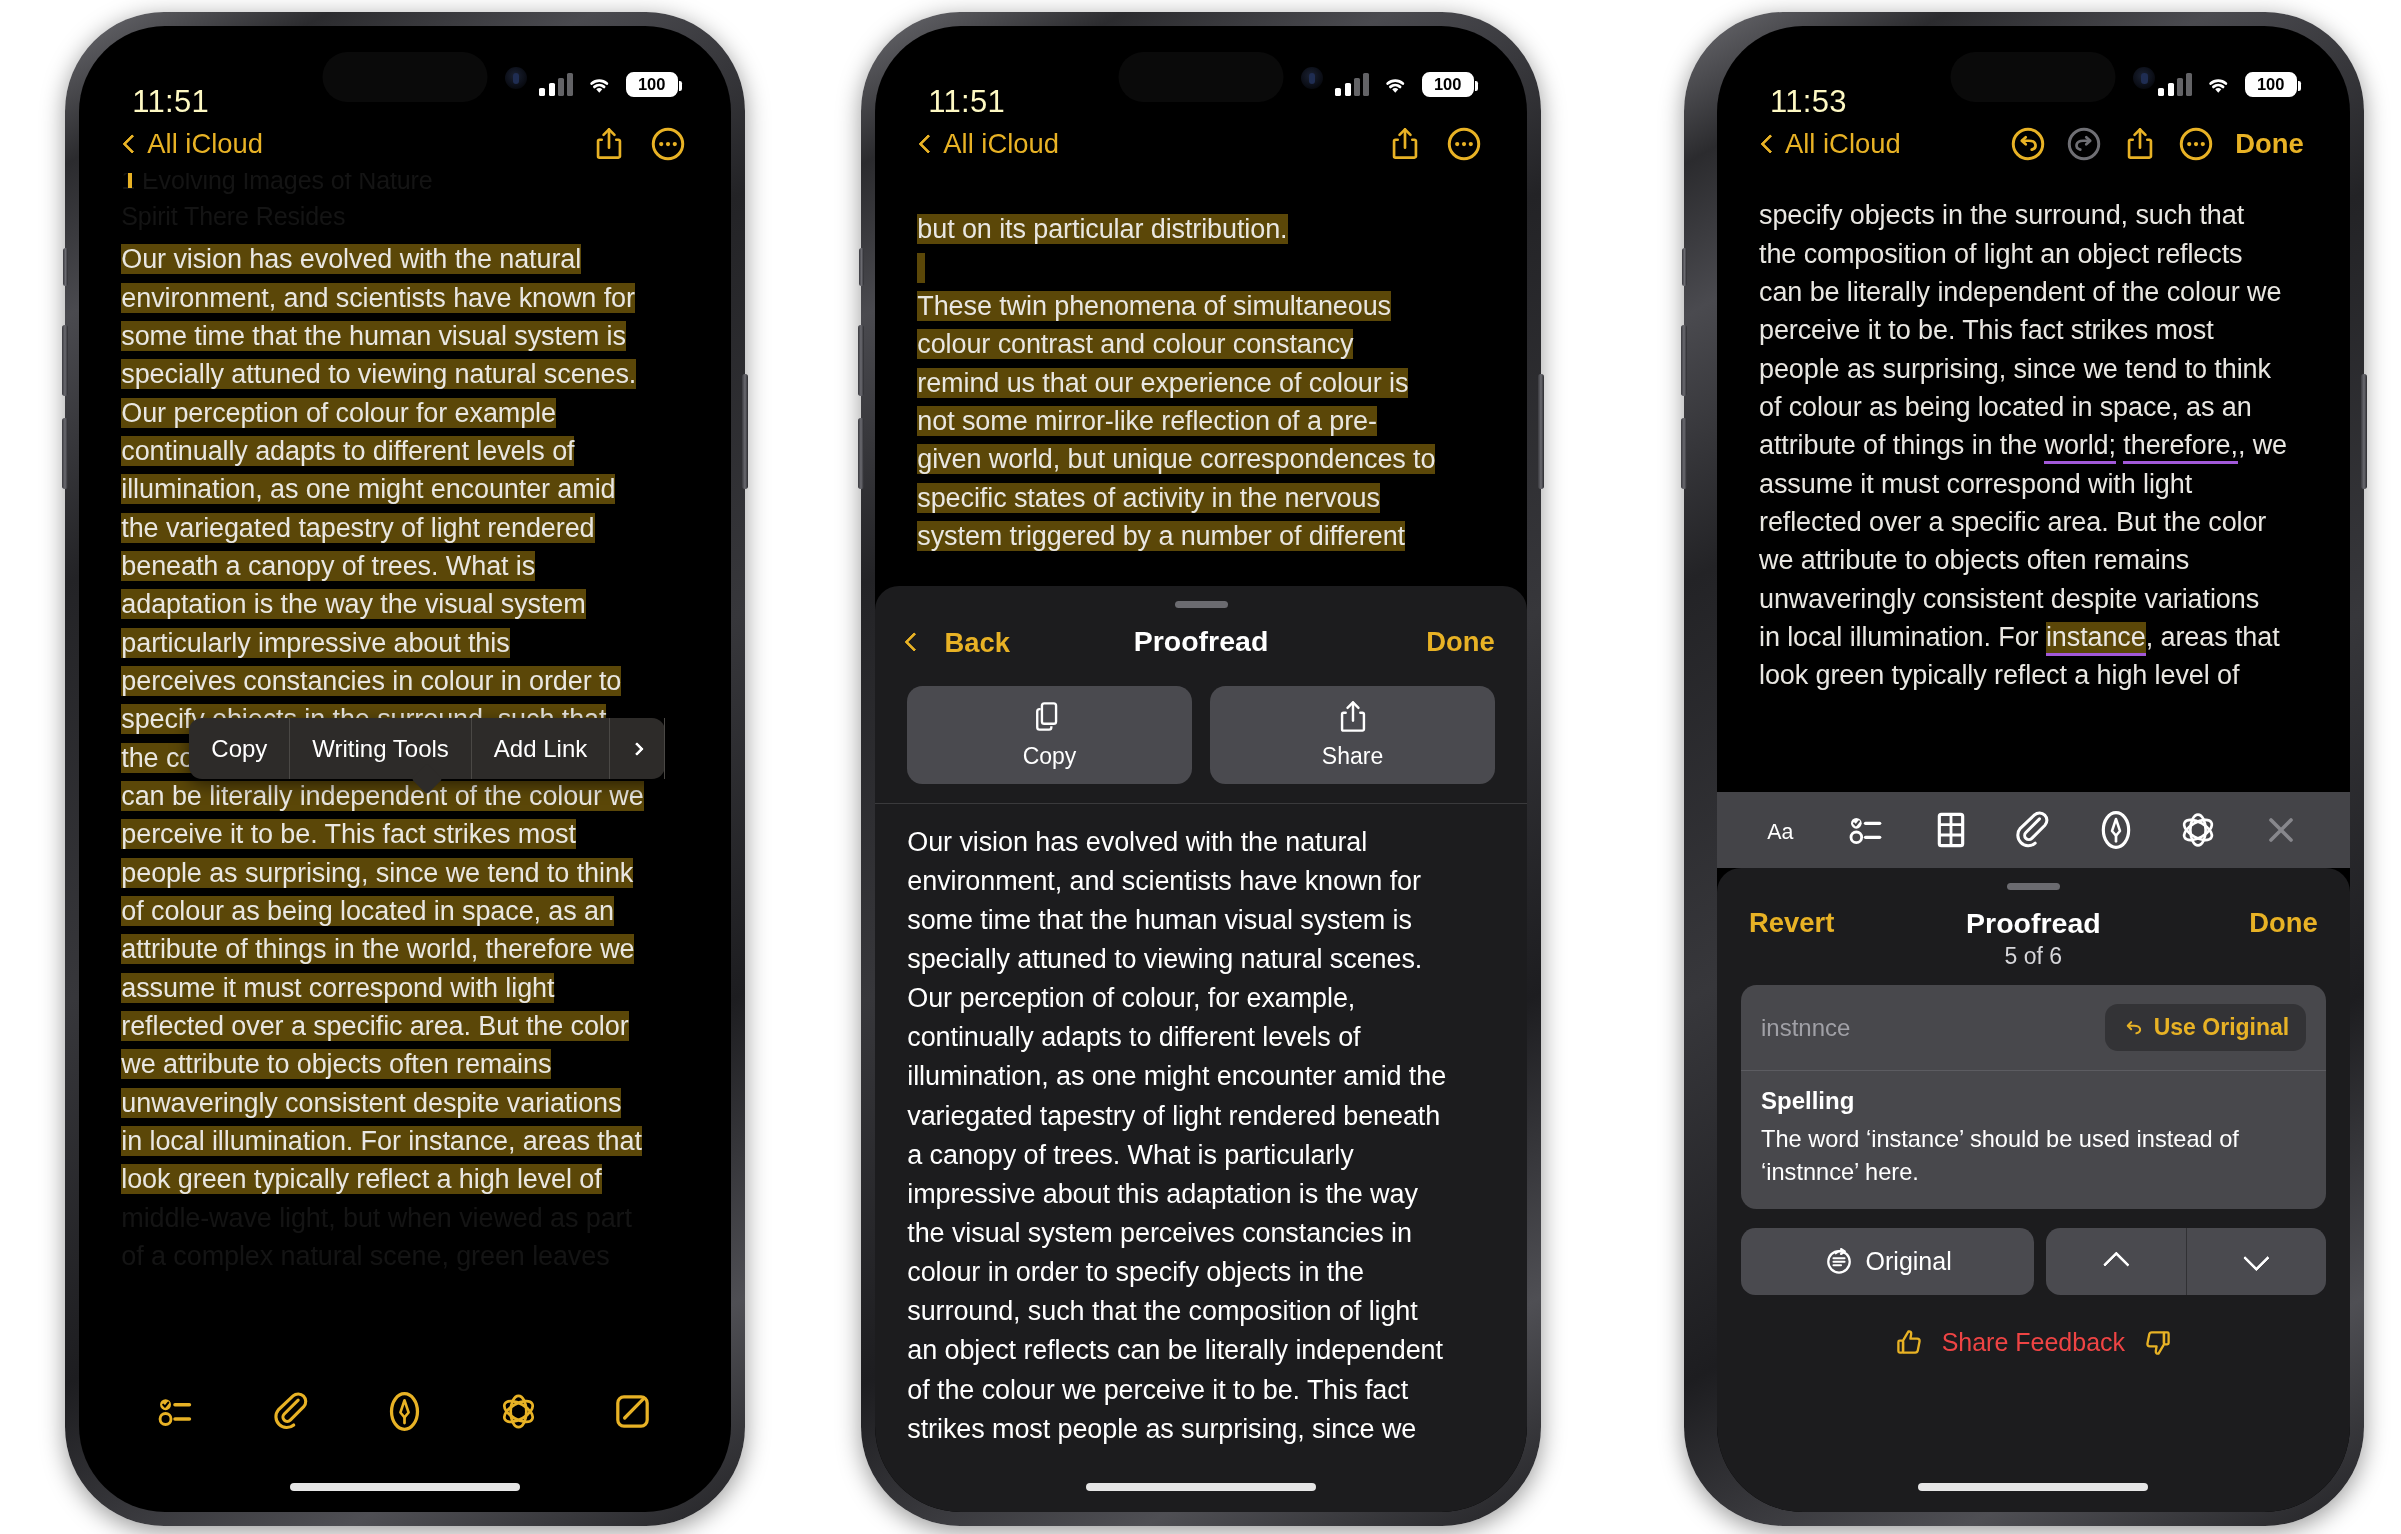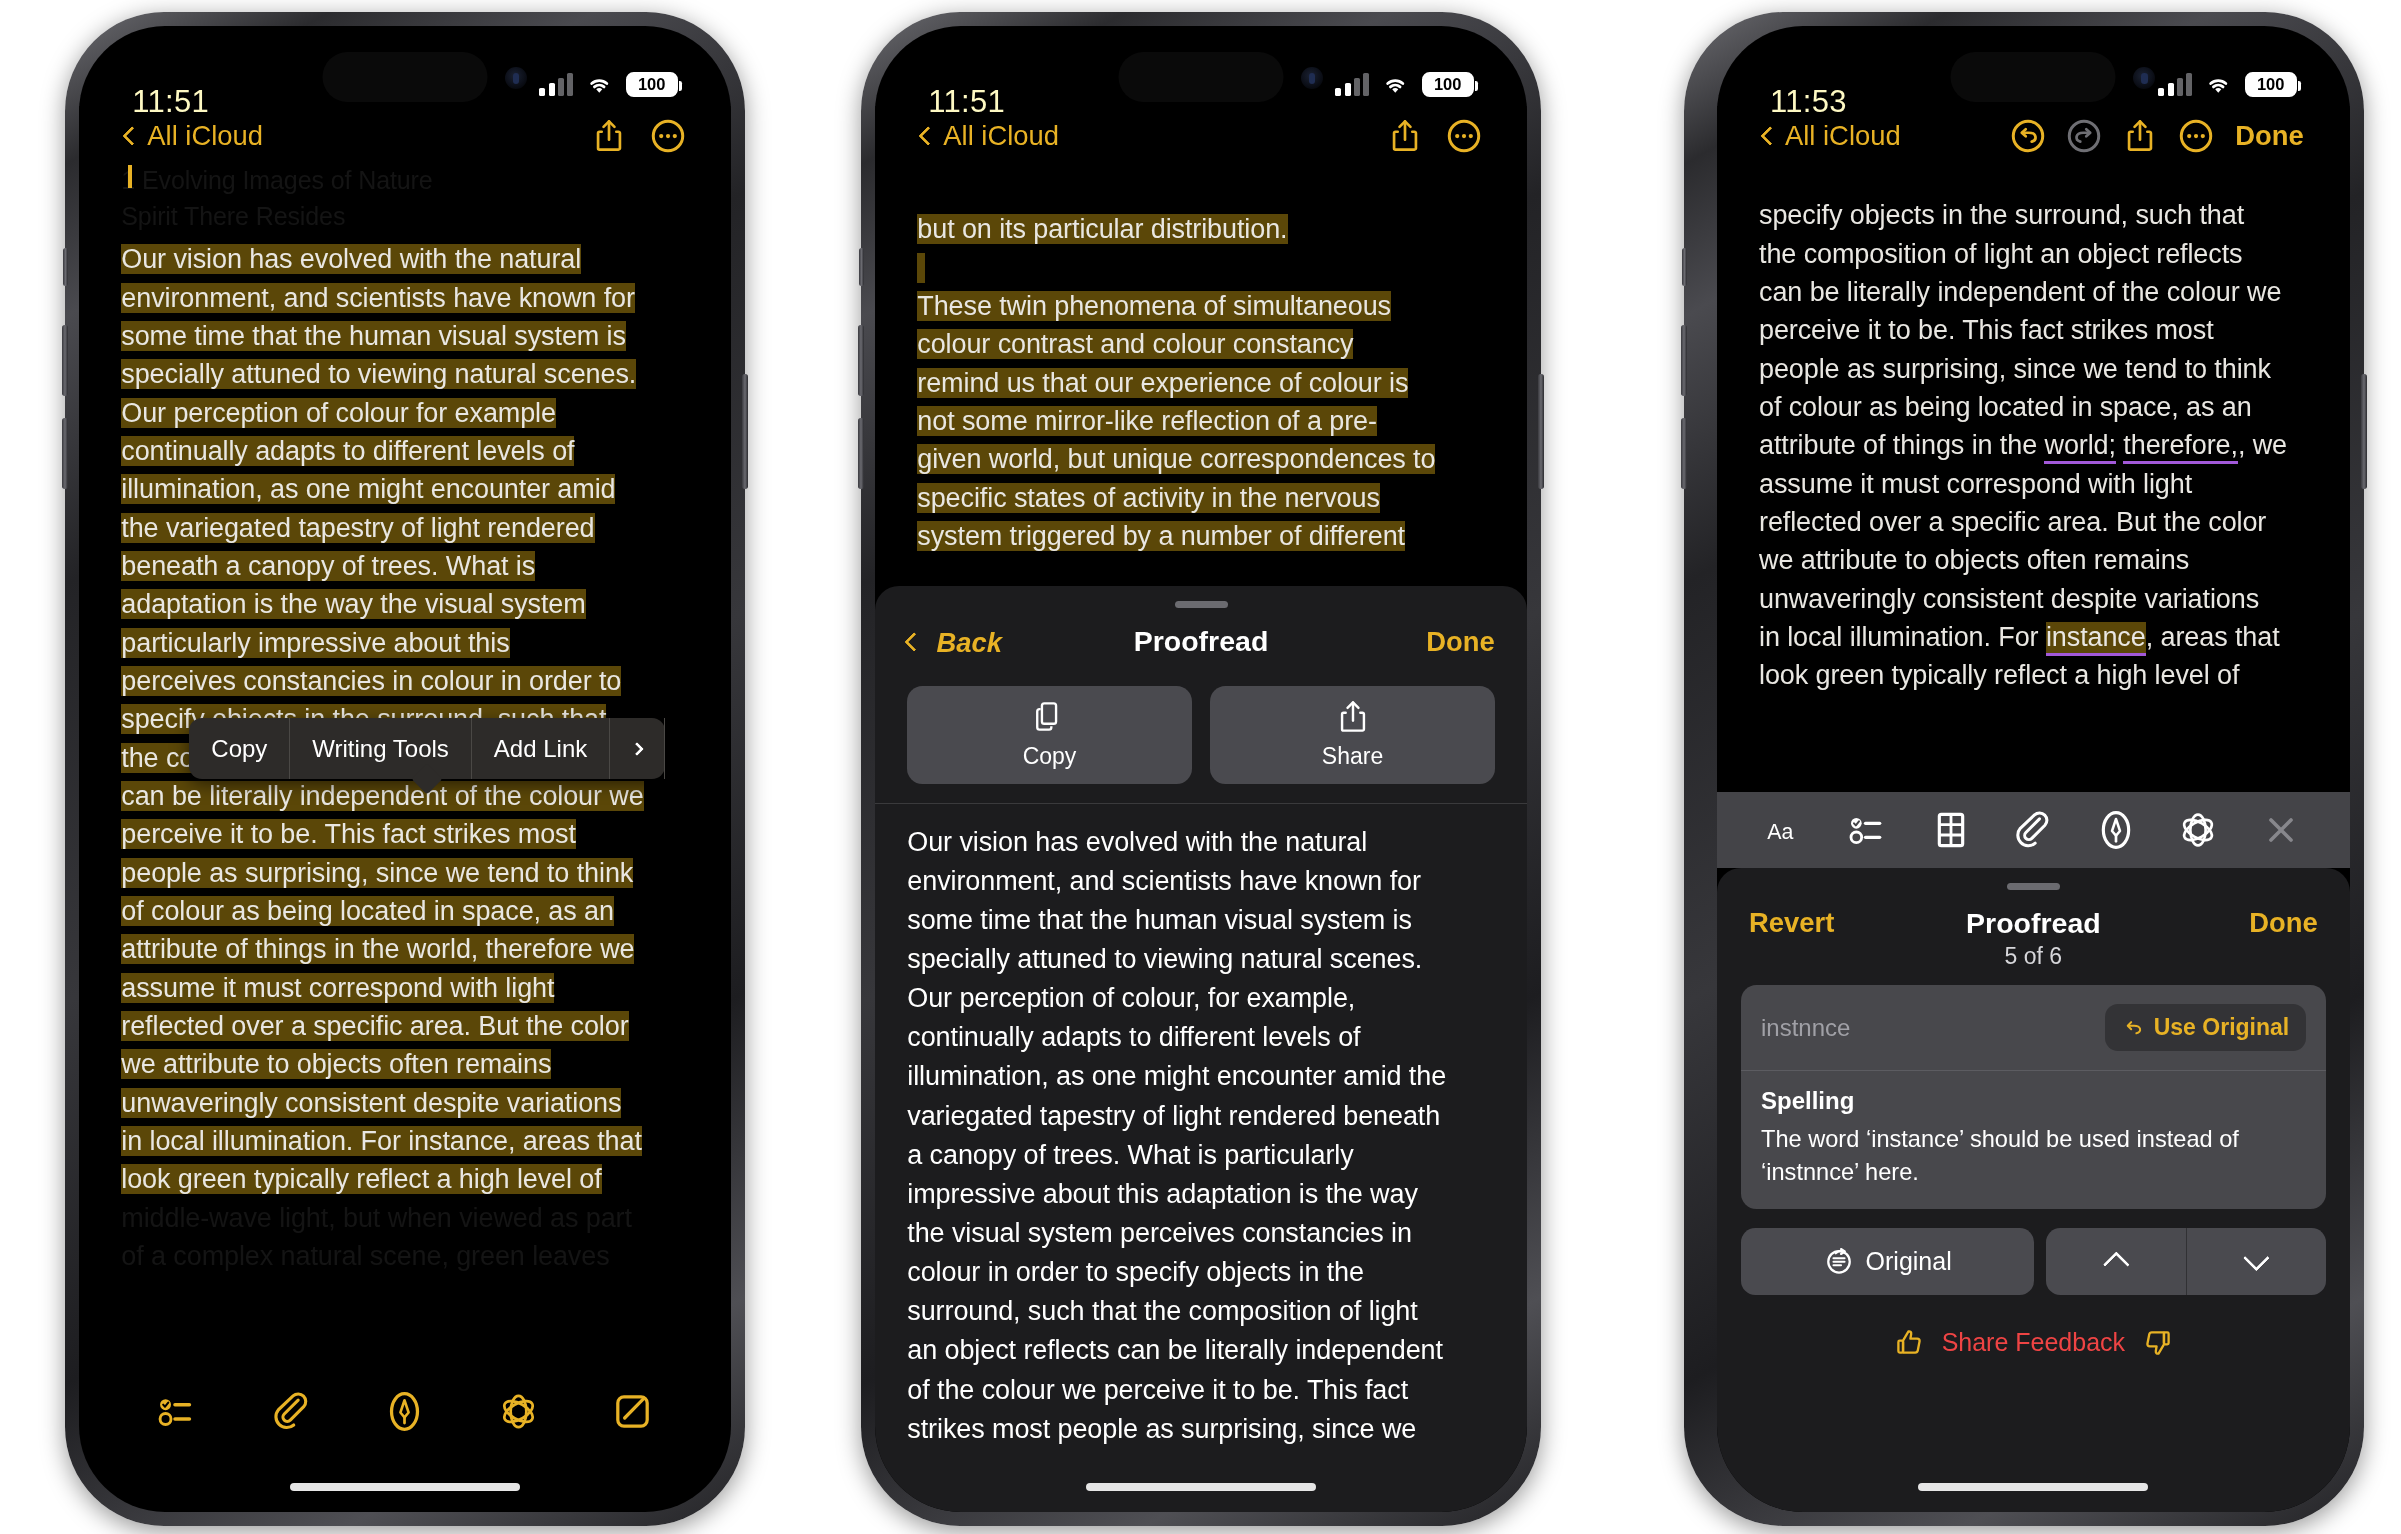--- a/index.html
+++ b/index.html
@@ -63,21 +63,21 @@
     position:absolute; top:26px; left:50%; transform:translateX(-50%);
     width:165px; height:50px; background:#0a0a0a; border-radius:27.4px; z-index:35;
   }
   .dyn-cam { position:absolute; top:41px; left:calc(50% + 100px); width:22px; height:22px;
     border-radius:50%; background:radial-gradient(circle at 45% 40%,#1b2233 0%,#0c0f18 55%,#000 100%); z-index:36; }
   .dyn-cam::after{ content:""; position:absolute; left:7.7px; top:5.5px; width:6.6px; height:11px;
     border-radius:3.3px; background:#1f2d52; }
 
   
   .navbar {
-    position:absolute; top:80px; left:0; right:0; height:59px;
+    position:absolute; top:88px; left:0; right:0; height:59px;
     display:flex; padding:0 46px; z-index:30;
   }
   .nav-back { display:flex; align-items:center; gap:7.7px; color:#E8B225; }
   .chev-left { width:14.3px; height:14.3px; border-left:3.8px solid #E8B225; border-bottom:3.8px solid #E8B225;
     transform:rotate(45deg); border-radius:1.6px; }
   .nav-back-label { font-size:27.4px; color:#E8B225; }
   .nav-spacer { flex:1; }
   .nav-right { display:flex; align-items:center; gap:25px; }
   .ico { width:34px; height:34px; position:relative; }
   .ico svg { width:100%; height:100%; display:block; }
@@ -428,21 +428,21 @@
           <div class="note-line"><span class="hl">not some mirror-like reflection of a pre-</span></div>
           <div class="note-line"><span class="hl">given world, but unique correspondences to</span></div>
           <div class="note-line"><span class="hl">specific states of activity in the nervous</span></div>
           <div class="note-line"><span class="hl">system triggered by a number of different</span></div>
         </div>
 
       <div class="sheet" style="top:560px;">
         <div class="grabber"></div>
         <div class="sheet-head">
           <div class="sheet-action left">
-            <span style="display:inline-flex;align-items:center;gap:15px;font-style:italic;">
+            <span style="display:inline-flex;align-items:center;gap:23px;">
               <span class="chev-left"></span>
               <span>Back</span>
             </span>
           </div>
           <div class="sheet-title">Proofread</div>
           <div class="sheet-action right">Done</div>
         </div>
         <div class="action-row">
           <div class="action-card">
             <span class="ac-ico">

